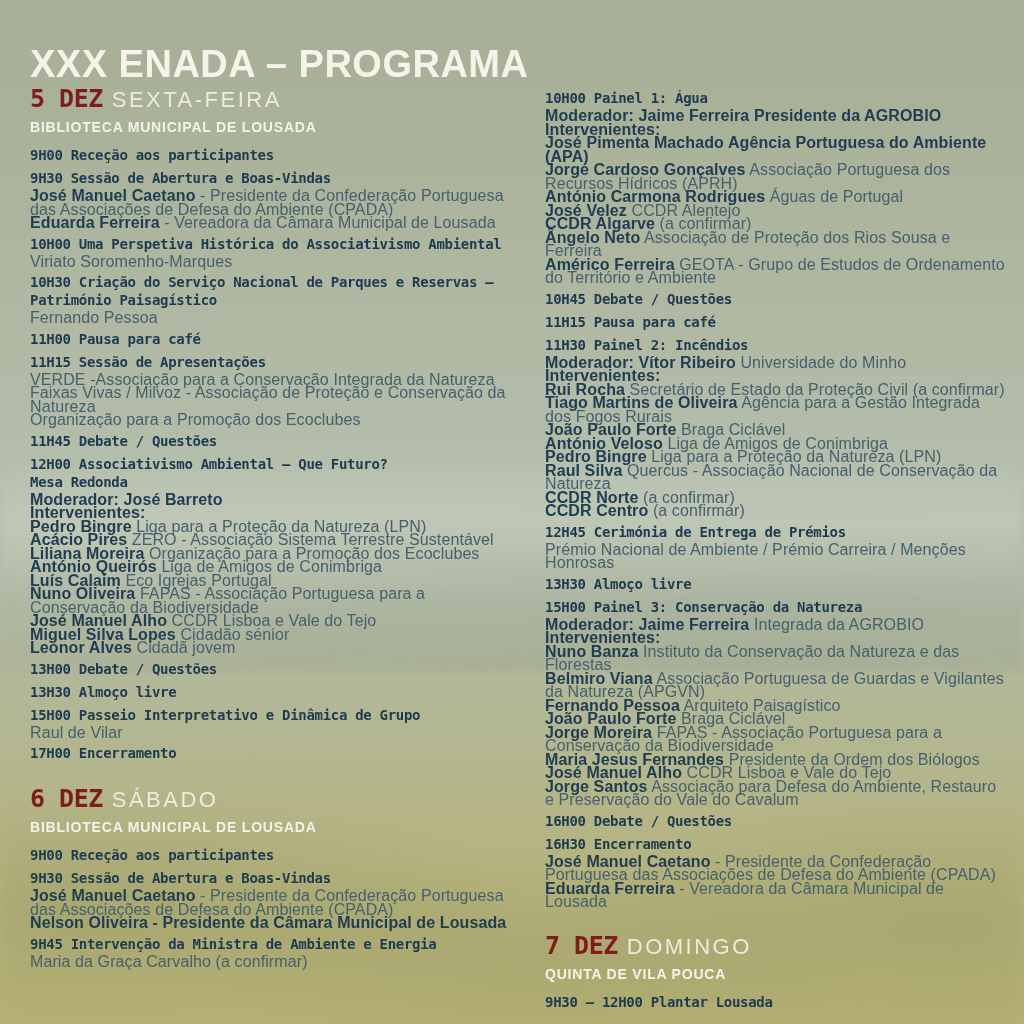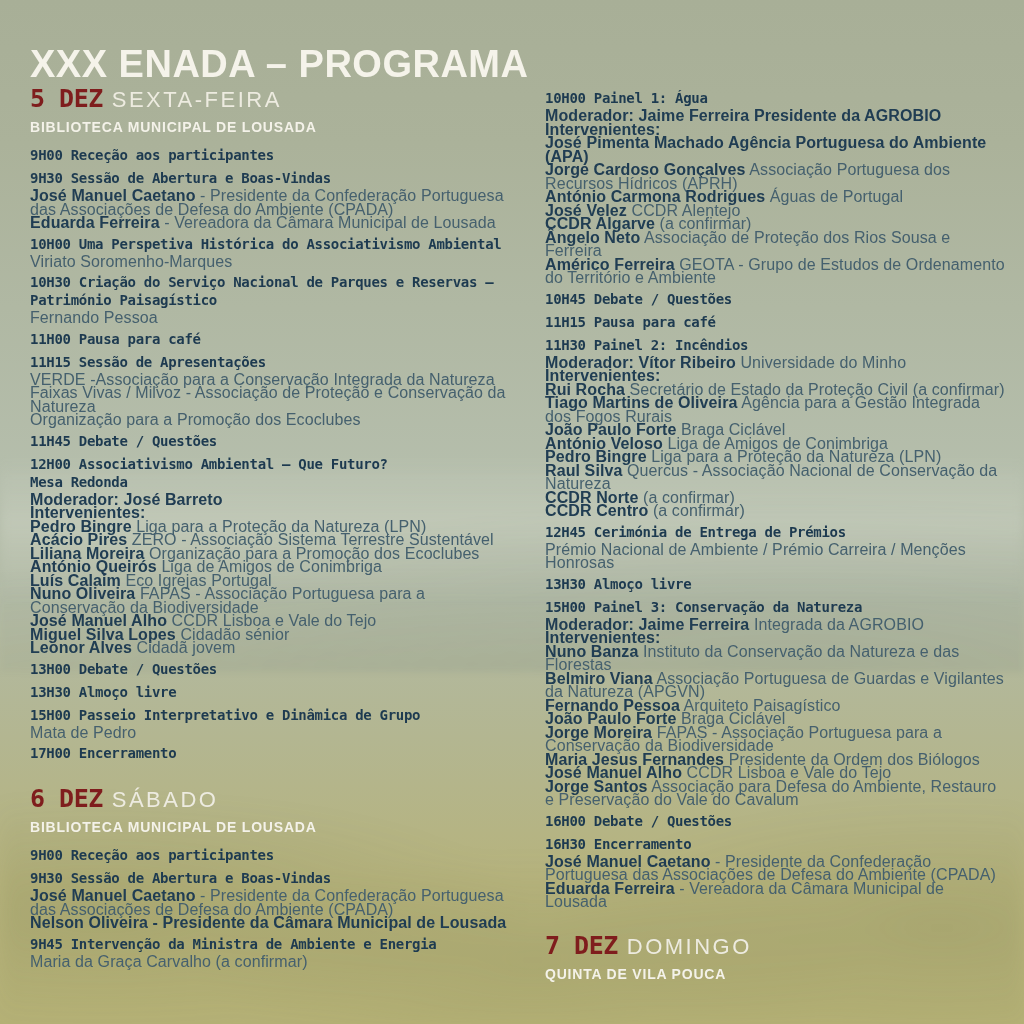--- a/index.html
+++ b/index.html
@@ -146,21 +146,21 @@
     </article>
     <article class="session">
       <div class="session-heading"><span class="session-time">13H00</span> <span class="session-title">Debate / Questões</span></div>
     </article>
     <article class="session">
       <div class="session-heading"><span class="session-time">13H30</span> <span class="session-title">Almoço livre</span></div>
     </article>
     <article class="session">
       <div class="session-heading"><span class="session-time">15H00</span> <span class="session-title">Passeio Interpretativo e Dinâmica de Grupo</span></div>
       <div class="speaker-lines">
-        <div class="speaker-line"><span class="speaker-role">Mata de Pedro</span></div>
+        <div class="speaker-line"><span class="speaker-role">Raul de Vilar</span></div>
       </div>
     </article>
     <article class="session">
       <div class="session-heading"><span class="session-time">17H00</span> <span class="session-title">Encerramento</span></div>
     </article>
     <header class="day-header">
       <div class="day-date-line"><span class="day-date">6 DEZ</span><span class="day-weekday">SÁBADO</span></div>
       <div class="day-venue">BIBLIOTECA MUNICIPAL DE LOUSADA</div>
     </header>
     <article class="session">
@@ -248,14 +248,15 @@
       <div class="speaker-lines">
         <div class="speaker-line"><span class="speaker-name">José Manuel Caetano</span> <span class="speaker-role">- Presidente da Confederação Portuguesa das Associações de Defesa do Ambiente (CPADA)</span></div>
         <div class="speaker-line"><span class="speaker-name">Eduarda Ferreira</span> <span class="speaker-role">- Vereadora da Câmara Municipal de Lousada</span></div>
       </div>
     </article>
     <header class="day-header">
       <div class="day-date-line"><span class="day-date">7 DEZ</span><span class="day-weekday">DOMINGO</span></div>
       <div class="day-venue">QUINTA DE VILA POUCA</div>
     </header>
     <article class="session">
+      <div class="session-heading"><span class="session-time">9H30 – 12H00</span> <span class="session-title">Plantar Lousada</span></div>
     </article>
   </div>
 
 </body></html>

